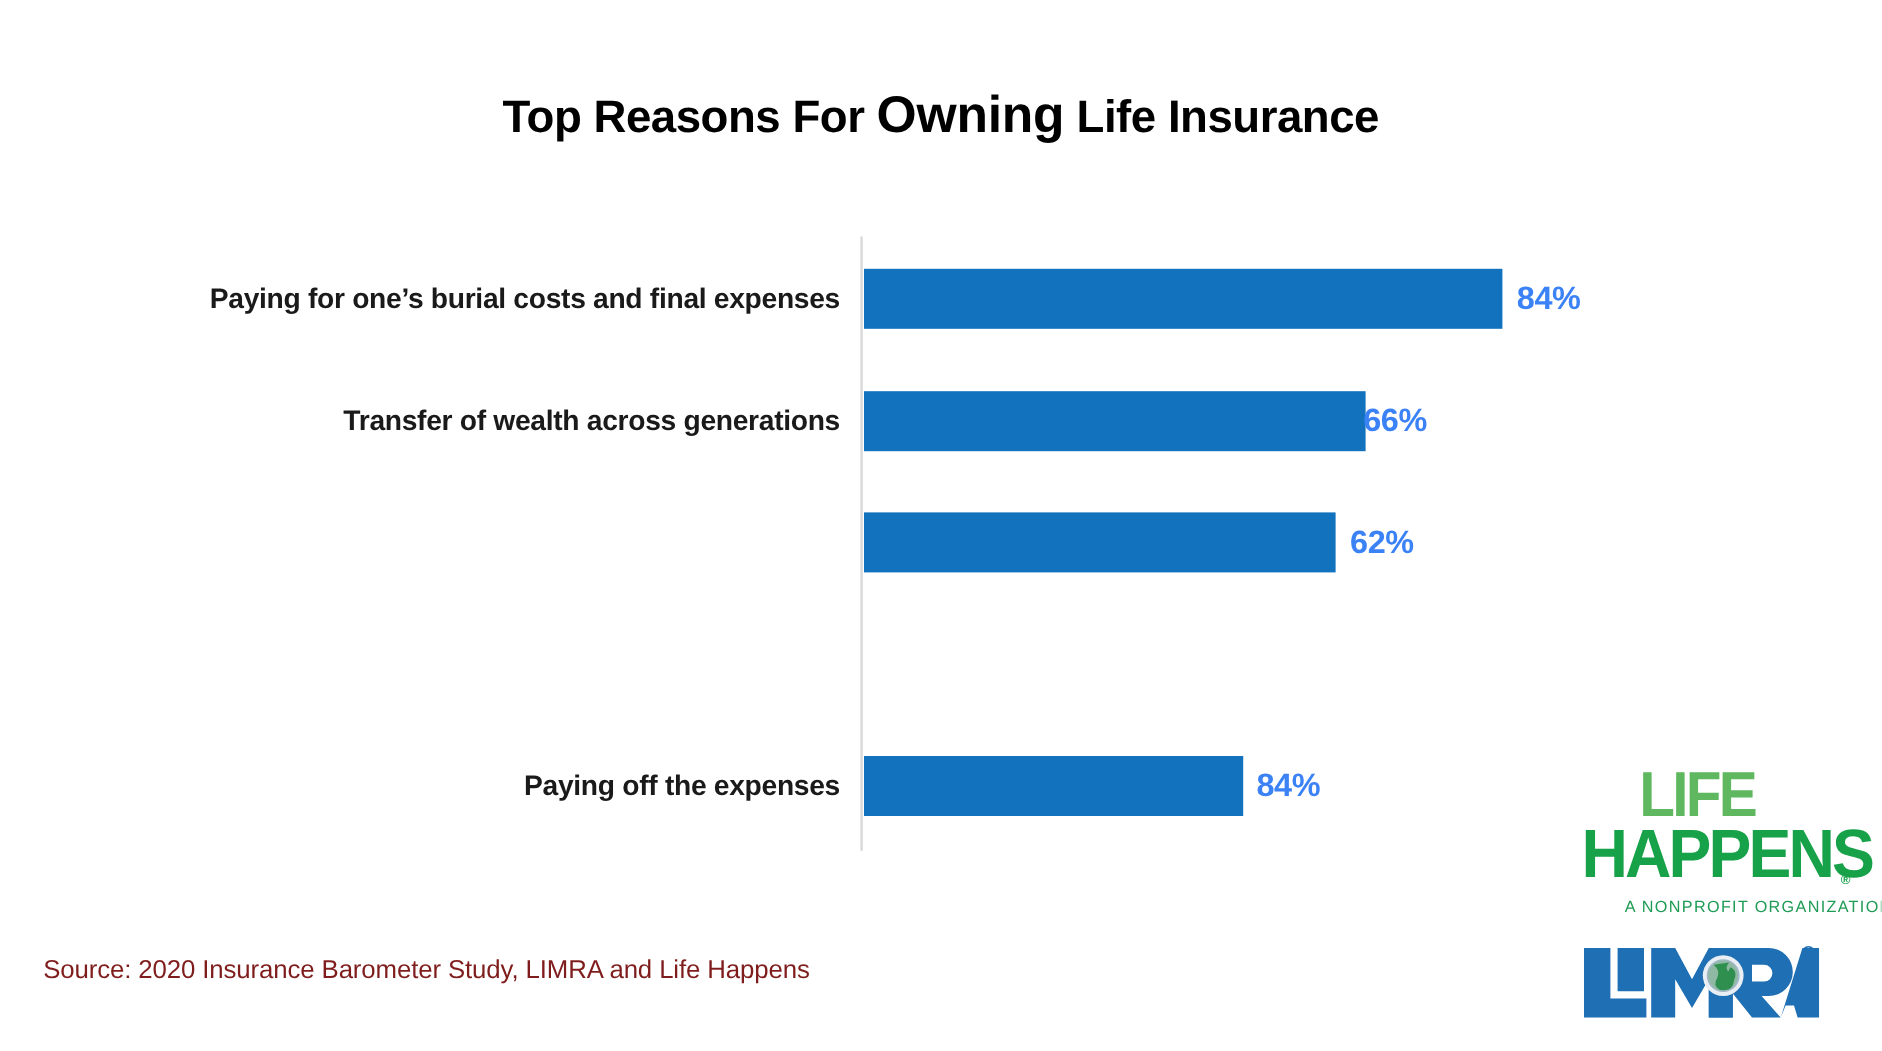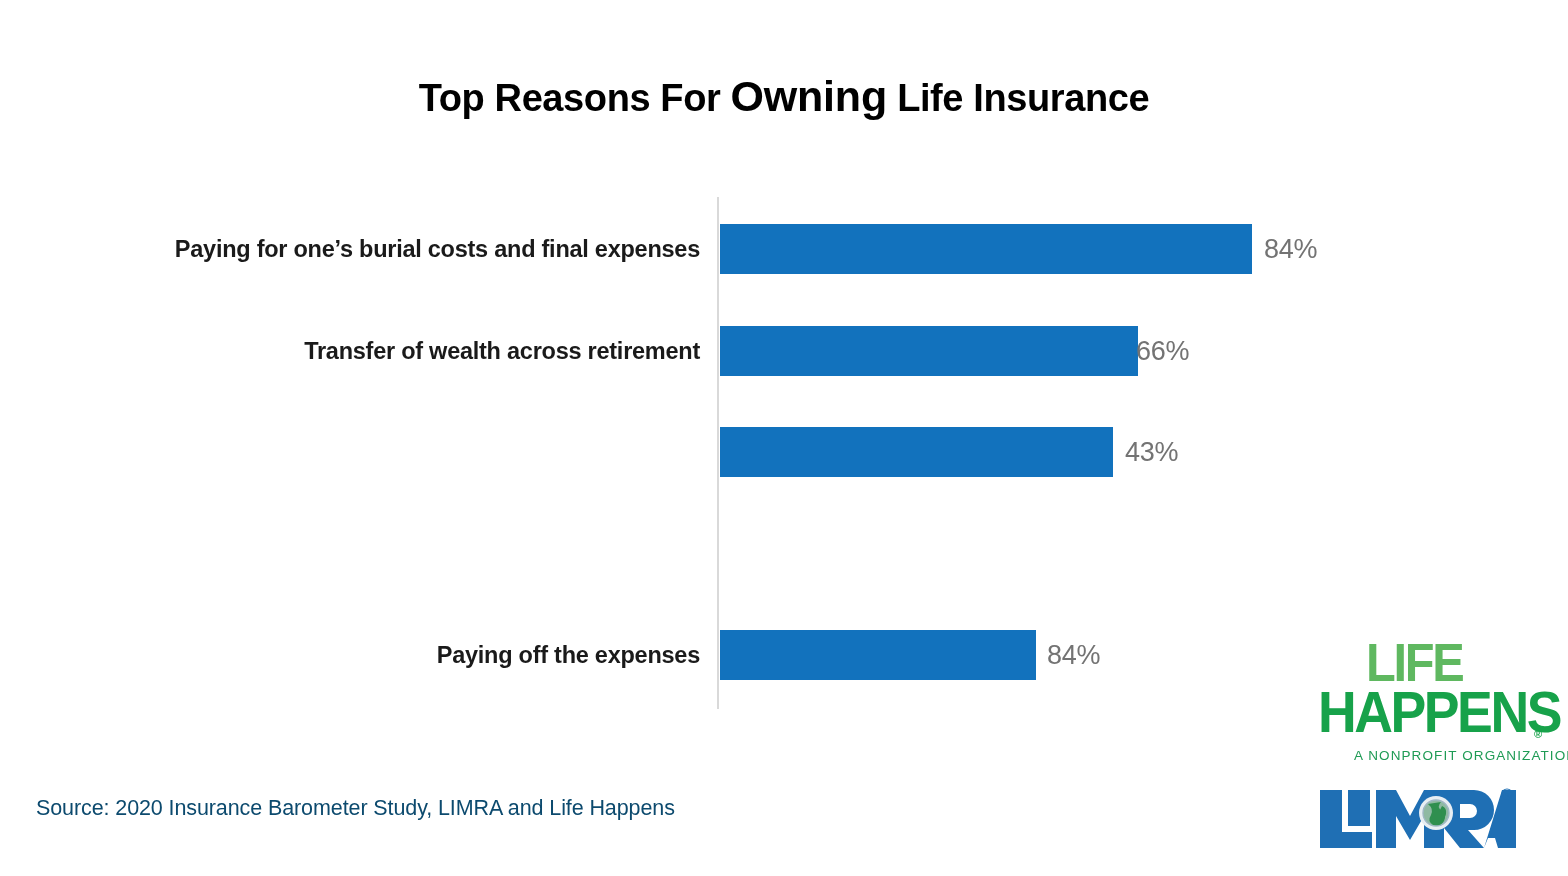--- a/index.html
+++ b/index.html
@@ -86,34 +86,34 @@
     left: 720px;
     top: 0;
     height: 50px;
     background: #1272bd;
   }
   .bar-value {
     position: absolute;
     top: 50%;
     transform: translateY(-50%);
     font-size: 27px;
-    font-weight: normal;
-    color: #737373;
+    font-weight: bold;
+    color: #3b82f6;
     white-space: nowrap;
     letter-spacing: -0.3px;
     text-align: center;
   }
 
   
   .source-note {
     position: absolute;
     left: 36px;
     top: 796px;
     font-size: 21.5px;
-    color: #0c4a6e;
+    color: #7f1d1d;
     font-weight: normal;
     white-space: nowrap;
     letter-spacing: -0.1px;
   }
 
   
   .lh-logo {
     position: absolute;
     left: 1318px;
     top: 636px;
@@ -185,28 +185,28 @@
   <div class="plot">
     <div class="axis-line"></div>
 
     <div class="bar-row" style="top:224px">
       <div class="cat-label">Paying for one’s burial costs and final expenses</div>
       <div class="bar" style="width:532px"></div>
       <div class="bar-value" style="left:1264px">84%</div>
     </div>
 
     <div class="bar-row" style="top:326px">
-      <div class="cat-label">Transfer of wealth across retirement</div>
+      <div class="cat-label">Transfer of wealth across generations</div>
       <div class="bar" style="width:418px"></div>
       <div class="bar-value" style="left:1136px">66%</div>
     </div>
 
     <div class="bar-row" style="top:427px">
       <div class="bar" style="width:393px"></div>
-      <div class="bar-value" style="left:1125px">43%</div>
+      <div class="bar-value" style="left:1125px">62%</div>
     </div>
 
 
     <div class="bar-row" style="top:630px">
       <div class="cat-label">Paying off the expenses</div>
       <div class="bar" style="width:316px"></div>
       <div class="bar-value" style="left:1047px">84%</div>
     </div>
   </div>
 

